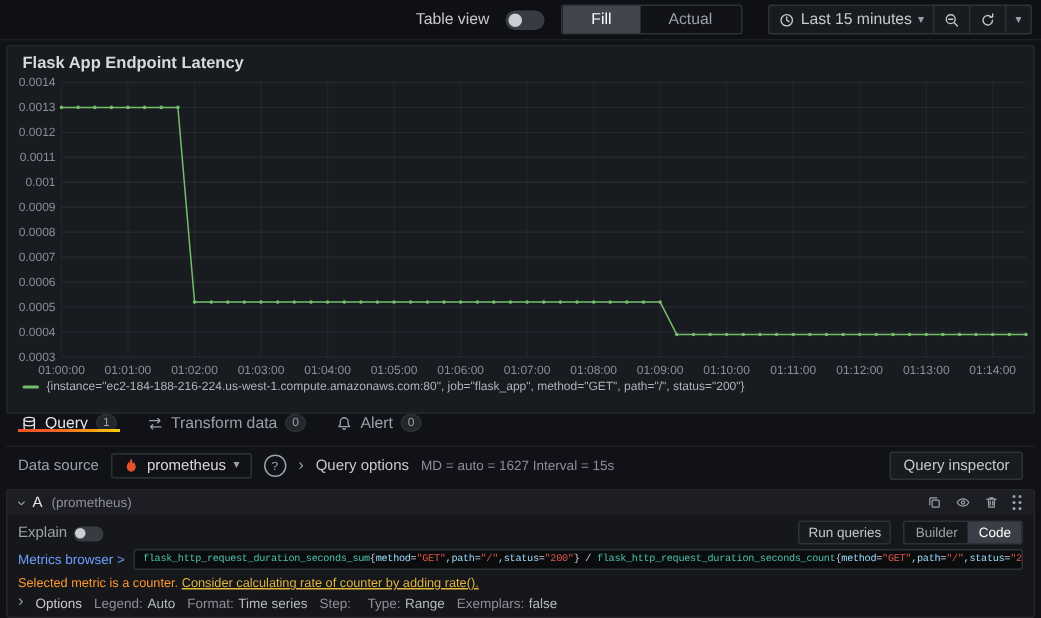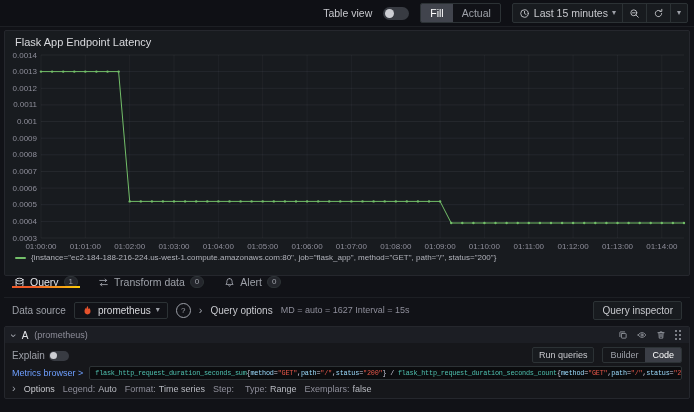--- a/index.html
+++ b/index.html
@@ -11,33 +11,33 @@
   .chev-down{transform:rotate(90deg)}
   
   .topbar{height:26px;display:flex;align-items:center;justify-content:flex-end;gap:11px;
           padding:0 6px;background:#0f1015;border-bottom:1px solid #1d1f24}
   .tb-label{font-size:10.5px;color:#c7c8cd}
   .switch{width:26px;height:13px;border-radius:7px;background:#383b42;position:relative;cursor:pointer}
   .switch .knob{position:absolute;left:2px;top:2px;width:9px;height:9px;border-radius:50%;background:#cdced3}
   .switch.sm{width:20px;height:10px}
   .switch.sm .knob{width:7px;height:7px;top:1.5px;left:1.5px}
   .radio-group{display:flex;border:1px solid #2c3235;border-radius:2px;overflow:hidden;background:#111217}
-  .radio{font-family:inherit;font-size:10.5px;padding:3px 9px;background:transparent;border:0;color:#9da0a8;cursor:pointer}
+  .radio{font-family:inherit;font-size:10.5px;padding:3px 19px;background:transparent;border:0;color:#9da0a8;cursor:pointer}
   .radio.active{background:#41444d;color:#fff}
   .btn-group{display:flex}
   .tb-btn{display:flex;align-items:center;gap:4px;font-family:inherit;font-size:10.5px;color:#c7c8cd;
           background:#181b1f;border:1px solid #2c3235;padding:3px 6px;margin-left:-1px;cursor:pointer}
-  .tb-btn:first-child{border-radius:2px 0 0 2px;margin-left:0}
+  .tb-btn:first-child{border-radius:2px 0 0 2px;margin-left:6px}
   .tb-btn:last-child{border-radius:0 2px 2px 0}
   .caret{font-size:8px;color:#9da0a8;line-height:1}
   
   .main{padding:3px 4px 0}
   .panel{background:#181b1f;border:1px solid #25272d;border-radius:2px;height:244px;
          display:flex;flex-direction:column;overflow:hidden}
-  .panel-title{font-size:11px;font-weight:400;color:#d8d9dd;padding:5px 10px 0;cursor:pointer}
+  .panel-title{font-size:11px;font-weight:700;color:#d8d9dd;padding:5px 10px 0;cursor:pointer}
   .chart{display:block;margin-top:1px}
   .chart text{fill:#8e8e9a;font-size:8px;font-family:"Liberation Sans","DejaVu Sans",sans-serif}
   .legend{display:flex;align-items:center;gap:5px;padding:0 10px 2px;font-size:8px;color:#b0b2ba;
           white-space:nowrap;overflow:hidden}
   .legend-swatch{display:inline-block;width:11px;height:2px;border-radius:1px;background:#73bf69}
   
   .tabs{display:flex;align-items:flex-start;gap:16px;padding:0 8px;height:21px;border-bottom:1px solid #1d1f24}
   .tab{display:flex;align-items:center;gap:5px;font-size:10.5px;color:#9da0a8;position:relative;cursor:pointer;padding:0 2px}
   .tab.active{color:#e3e4e8}
   .tab.active::after{content:"";position:absolute;left:0;right:0;bottom:0;height:2px;
@@ -340,20 +340,24 @@
           <button class="btn btn-sm">Run queries</button>
           <div class="seg">
             <button>Builder</button>
             <button class="active">Code</button>
           </div>
         </div>
         <div class="code-row">
           <span class="mb-label">Metrics browser &gt;</span>
           <div class="code-box" id="promql"><span class="tok-metric">flask_http_request_duration_seconds_sum</span><span class="tok-punct">{</span><span class="tok-label">method</span><span class="tok-op">=</span><span class="tok-string">"GET"</span><span class="tok-punct">,</span><span class="tok-label">path</span><span class="tok-op">=</span><span class="tok-string">"/"</span><span class="tok-punct">,</span><span class="tok-label">status</span><span class="tok-op">=</span><span class="tok-string">"200"</span><span class="tok-punct">}</span><span class="tok-op"> / </span><span class="tok-metric">flask_http_request_duration_seconds_count</span><span class="tok-punct">{</span><span class="tok-label">method</span><span class="tok-op">=</span><span class="tok-string">"GET"</span><span class="tok-punct">,</span><span class="tok-label">path</span><span class="tok-op">=</span><span class="tok-string">"/"</span><span class="tok-punct">,</span><span class="tok-label">status</span><span class="tok-op">=</span><span class="tok-string">"200"</span></div>
         </div>
+        <div class="warn-row">
+          <span class="warn-text">Selected metric is a counter.</span>
+          <span class="warn-link">Consider calculating rate of counter by adding rate().</span>
+        </div>
         <div class="options-row">
           <span class="chev">›</span>
           <span class="opt-label">Options</span>
           <span class="opt-pairs" id="opt-pairs">
               <span class="opt-pair"><span>Legend:</span><span class="v">Auto</span></span>
               <span class="opt-pair"><span>Format:</span><span class="v">Time series</span></span>
               <span class="opt-pair"><span>Step:</span><span class="v"></span></span>
               <span class="opt-pair"><span>Type:</span><span class="v">Range</span></span>
               <span class="opt-pair"><span>Exemplars:</span><span class="v">false</span></span>
             </span>

